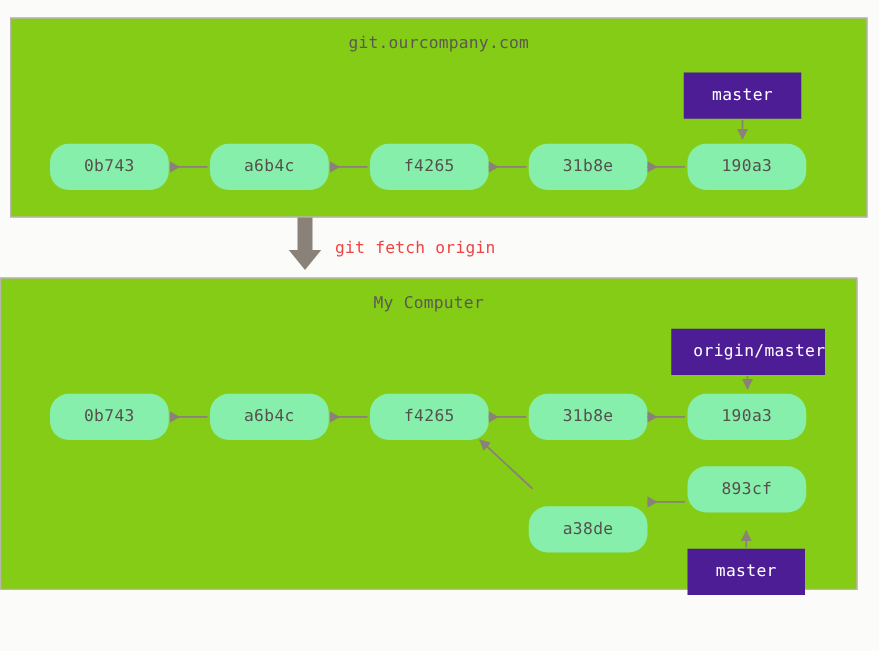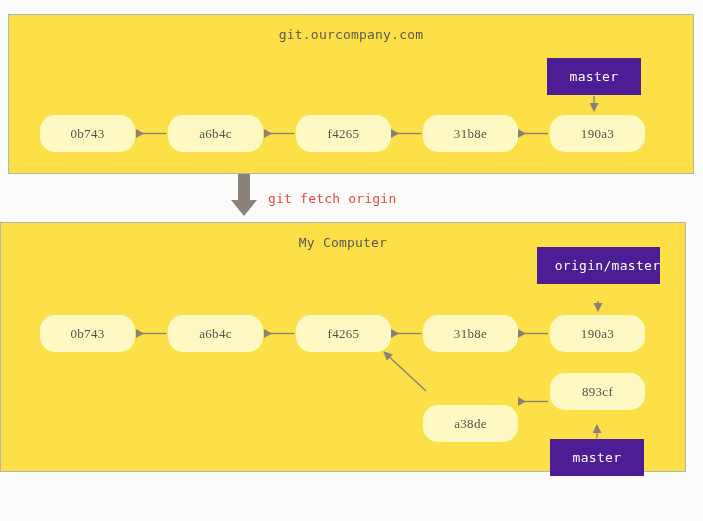--- a/index.html
+++ b/index.html
@@ -11,21 +11,21 @@
   #stage {
     position: relative;
     width: 703px;
     height: 521px;
     background: #fbfbf9;
     font-family: "DejaVu Sans Mono", "Liberation Mono", monospace;
     overflow: hidden;
   }
   .frame {
     position: absolute;
-    background: #fde047;
+    background: #84cc16;
     border: 1px solid #b9b5ad;
     box-sizing: border-box;
   }
   #frame-remote { left: 8px;  top: 14px;  width: 686px; height: 160px; }
   #frame-local  { left: 0;  top: 222px; width: 686px; height: 250px; }
 
   .frame-title {
     position: absolute;
     width: 100%;
     text-align: center;
@@ -35,30 +35,29 @@
     white-space: nowrap;
   }
   #frame-remote .frame-title { top: 12px; }
   #frame-local  .frame-title { top: 12px; }
 
   
   .commit {
     position: absolute;
     width: 95px;
     height: 37px;
-    background: #fef9c3;
+    background: #86efac;
     border-radius: 15px;
     color: #55514c;
     font-size: 13px;
     display: flex;
     align-items: center;
     justify-content: center;
     box-sizing: border-box;
     letter-spacing: 0.3px;
-    font-family: Liberation Serif, serif;
   }
 
   
   .branch {
     position: absolute;
     background: #4c1d95;
     color: #ffffff;
     font-size: 13px;
     display: flex;
     align-items: center;
@@ -109,21 +108,21 @@
 
   <div class="commit" style="left:40px;  top:315px;">0b743</div>
   <div class="commit" style="left:168px; top:315px;">a6b4c</div>
   <div class="commit" style="left:296px; top:315px;">f4265</div>
   <div class="commit" style="left:423px; top:315px;">31b8e</div>
   <div class="commit" style="left:550px; top:315px;">190a3</div>
 
   <div class="commit" style="left:423px; top:383px;margin-top:22px;">a38de</div>
   <div class="commit" style="left:550px; top:373px;">893cf</div>
 
-  <div class="branch" style="left:537px; top:247px; width:123px;padding-left:18px;">origin/master</div>
+  <div class="branch" style="left:537px; top:263px; width:123px;padding-left:18px;">origin/master</div>
   <div class="branch" style="left:550px; top:439px; width:94px;">master</div>
 
   <svg id="arrows" viewBox="0 0 703 521" xmlns="http://www.w3.org/2000/svg">
     <defs>
       <marker id="head-left" markerWidth="9" markerHeight="9" refX="8" refY="4.5" orient="auto" markerUnits="userSpaceOnUse">
         <path d="M8,0 L8,9 L0,4.5 z" fill="#8a8178"></path>
       </marker>
       <marker id="head-generic" markerWidth="9" markerHeight="9" refX="8" refY="4.5" orient="auto" markerUnits="userSpaceOnUse">
         <path d="M0,0 L9,4.5 L0,9 z" fill="#8a8178"></path>
       </marker>

